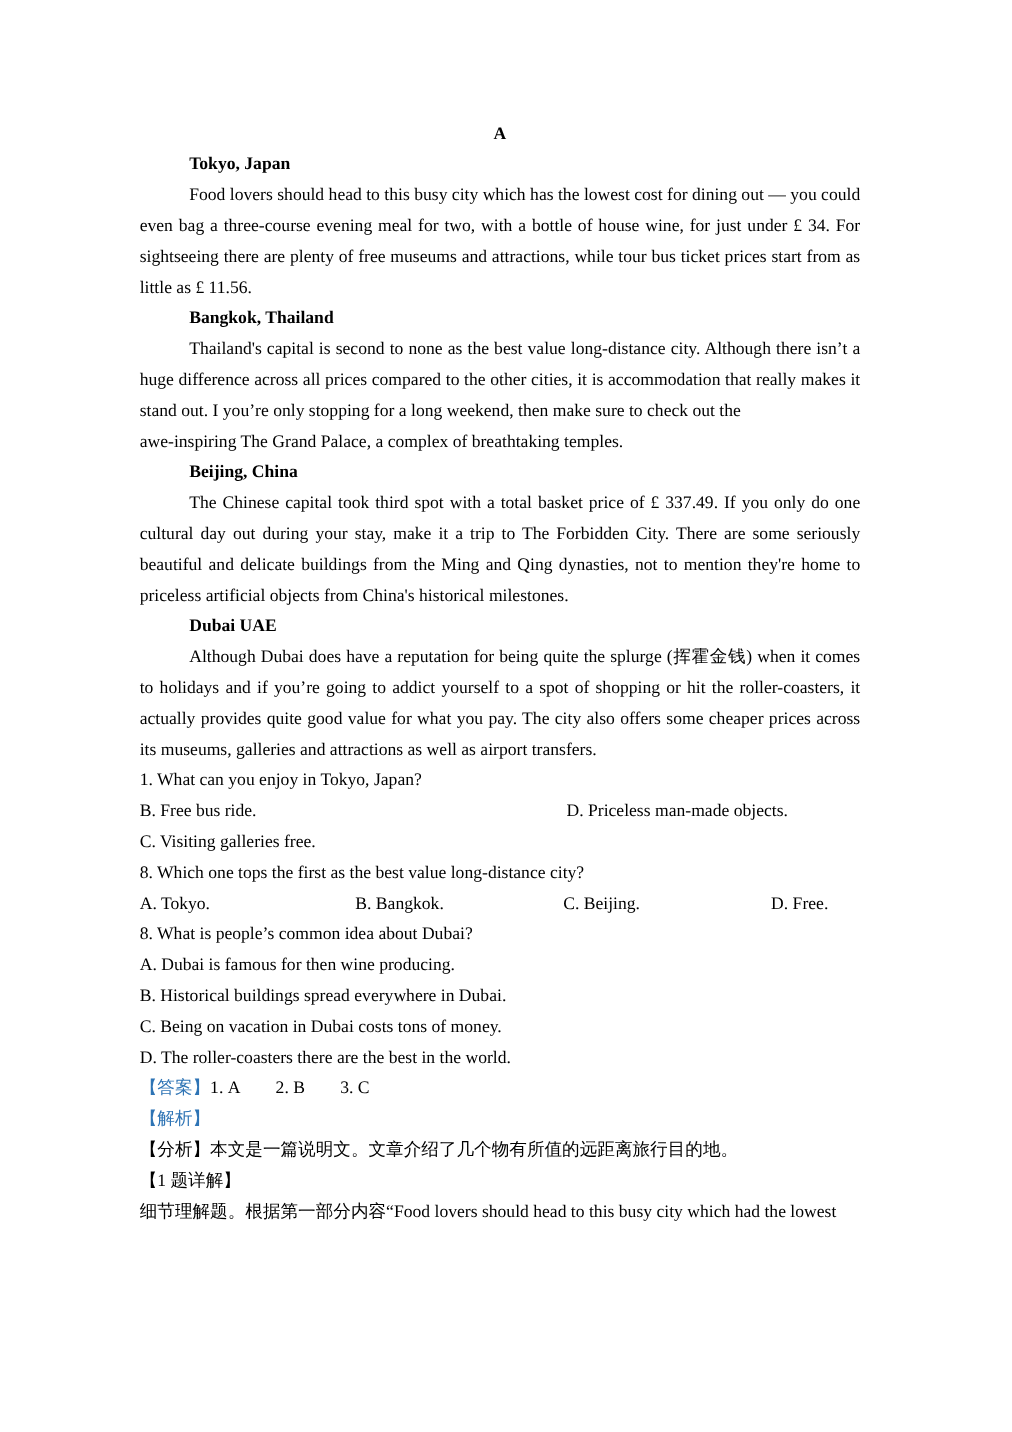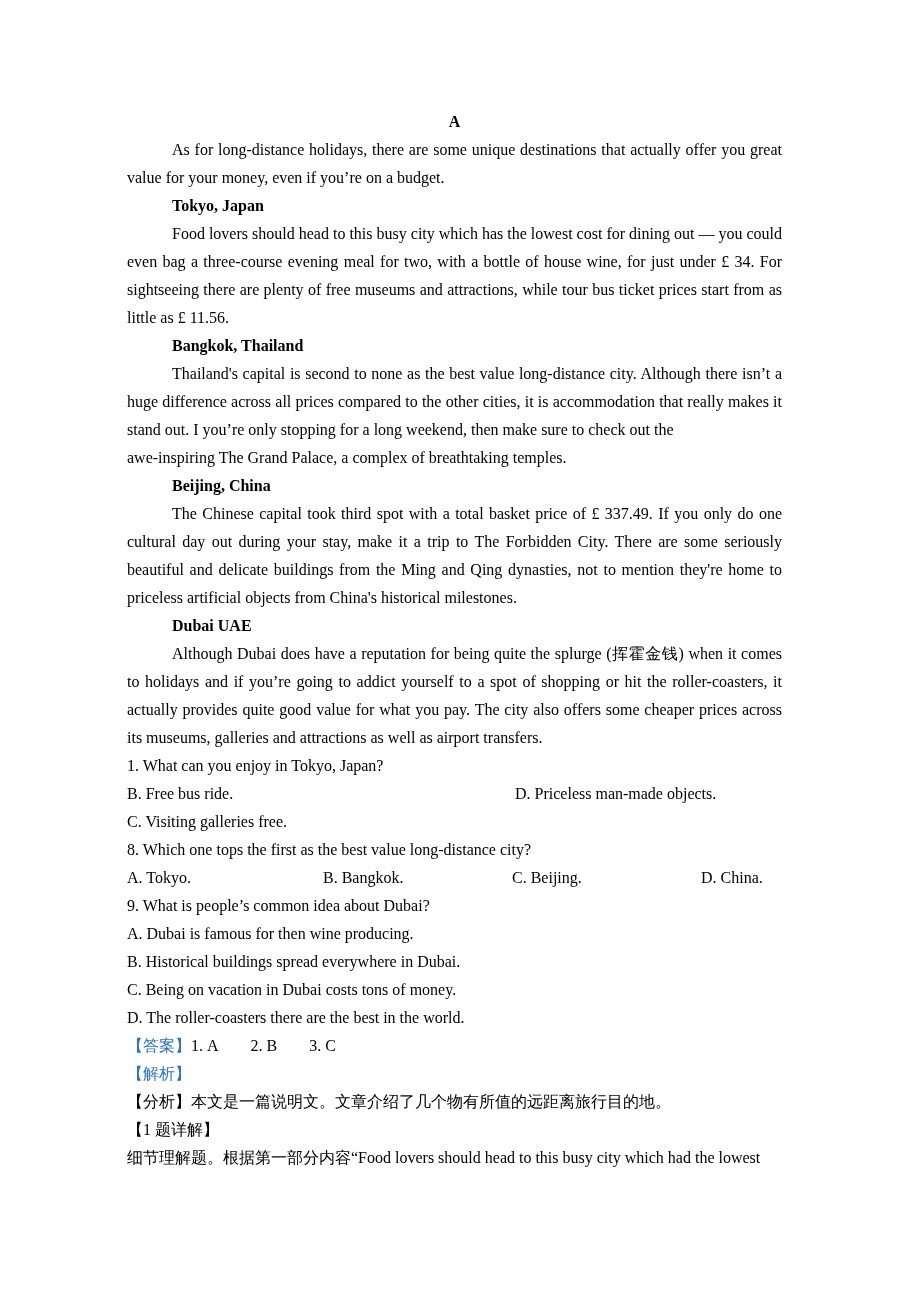--- a/index.html
+++ b/index.html
@@ -45,44 +45,43 @@
     color: var(--accent, #2E74B5);
     text-align: right;
   }
 </style>
 </head>
 <body>
 
 <div class="page">
   <div>
       <div class="t-title">A</div>
-      <div class="t-paragraph">As for long-distance holidays, there are some unique destinations that actually offer you great value for your money, even if you’re on a budget.</div>
       <div class="t-heading">Tokyo, Japan</div>
       <div class="t-paragraph">Food lovers should head to this busy city which has the lowest cost for dining out — you could even bag a three-course evening meal for two, with a bottle of house wine, for just under £ 34. For sightseeing there are plenty of free museums and attractions, while tour bus ticket prices start from as little as £ 11.56.</div>
       <div class="t-heading">Bangkok, Thailand</div>
       <div class="t-paragraph">Thailand's capital is second to none as the best value long-distance city. Although there isn’t a huge difference across all prices compared to the other cities, it is accommodation that really makes it stand out. I you’re only stopping for a long weekend, then make sure to check out the
 awe-inspiring The Grand Palace, a complex of breathtaking temples.</div>
       <div class="t-heading">Beijing, China</div>
       <div class="t-paragraph">The Chinese capital took third spot with a total basket price of £ 337.49. If you only do one cultural day out during your stay, make it a trip to The Forbidden City. There are some seriously beautiful and delicate buildings from the Ming and Qing dynasties, not to mention they're home to priceless artificial objects from China's historical milestones.</div>
       <div class="t-heading">Dubai UAE</div>
       <div class="t-paragraph">Although Dubai does have a reputation for being quite the splurge (挥霍金钱) when it comes to holidays and if you’re going to addict yourself to a spot of shopping or hit the roller-coasters, it actually provides quite good value for what you pay. The city also offers some cheaper prices across its museums, galleries and attractions as well as airport transfers.</div>
       <div class="t-question">1. What can you enjoy in Tokyo, Japan?</div>
       <div class="options cols2">
         <div class="t-option-line">B. Free bus ride.</div>
         <div class="t-option-line">D. Priceless man-made objects.</div>
         <div class="t-option-line">C. Visiting galleries free.</div>
       </div>
       <div class="t-question">8. Which one tops the first as the best value long-distance city?</div>
       <div class="options cols4">
         <div class="t-option-line">A. Tokyo.</div>
         <div class="t-option-line">B. Bangkok.</div>
         <div class="t-option-line">C. Beijing.</div>
-        <div class="t-option-line">D. China.</div>
+        <div class="t-option-line">D. Free.</div>
       </div>
-      <div class="t-question">9. What is people’s common idea about Dubai?</div>
+      <div class="t-question">8. What is people’s common idea about Dubai?</div>
       <div class="t-option-line">A. Dubai is famous for then wine producing.</div>
       <div class="t-option-line">B. Historical buildings spread everywhere in Dubai.</div>
       <div class="t-option-line">C. Being on vacation in Dubai costs tons of money.</div>
       <div class="t-option-line">D. The roller-coasters there are the best in the world.</div>
       <div class="t-plain"><span class="blue-label">【答案】</span><span>1. A  2. B  3. C</span></div>
       <div class="t-plain"><span class="blue-label">【解析】</span></div>
       <div class="t-plain">【分析】本文是一篇说明文。文章介绍了几个物有所值的远距离旅行目的地。</div>
       <div class="t-plain">【1 题详解】</div>
       <div class="t-plain">细节理解题。根据第一部分内容“Food lovers should head to this busy city which had the lowest</div>
     </div>

